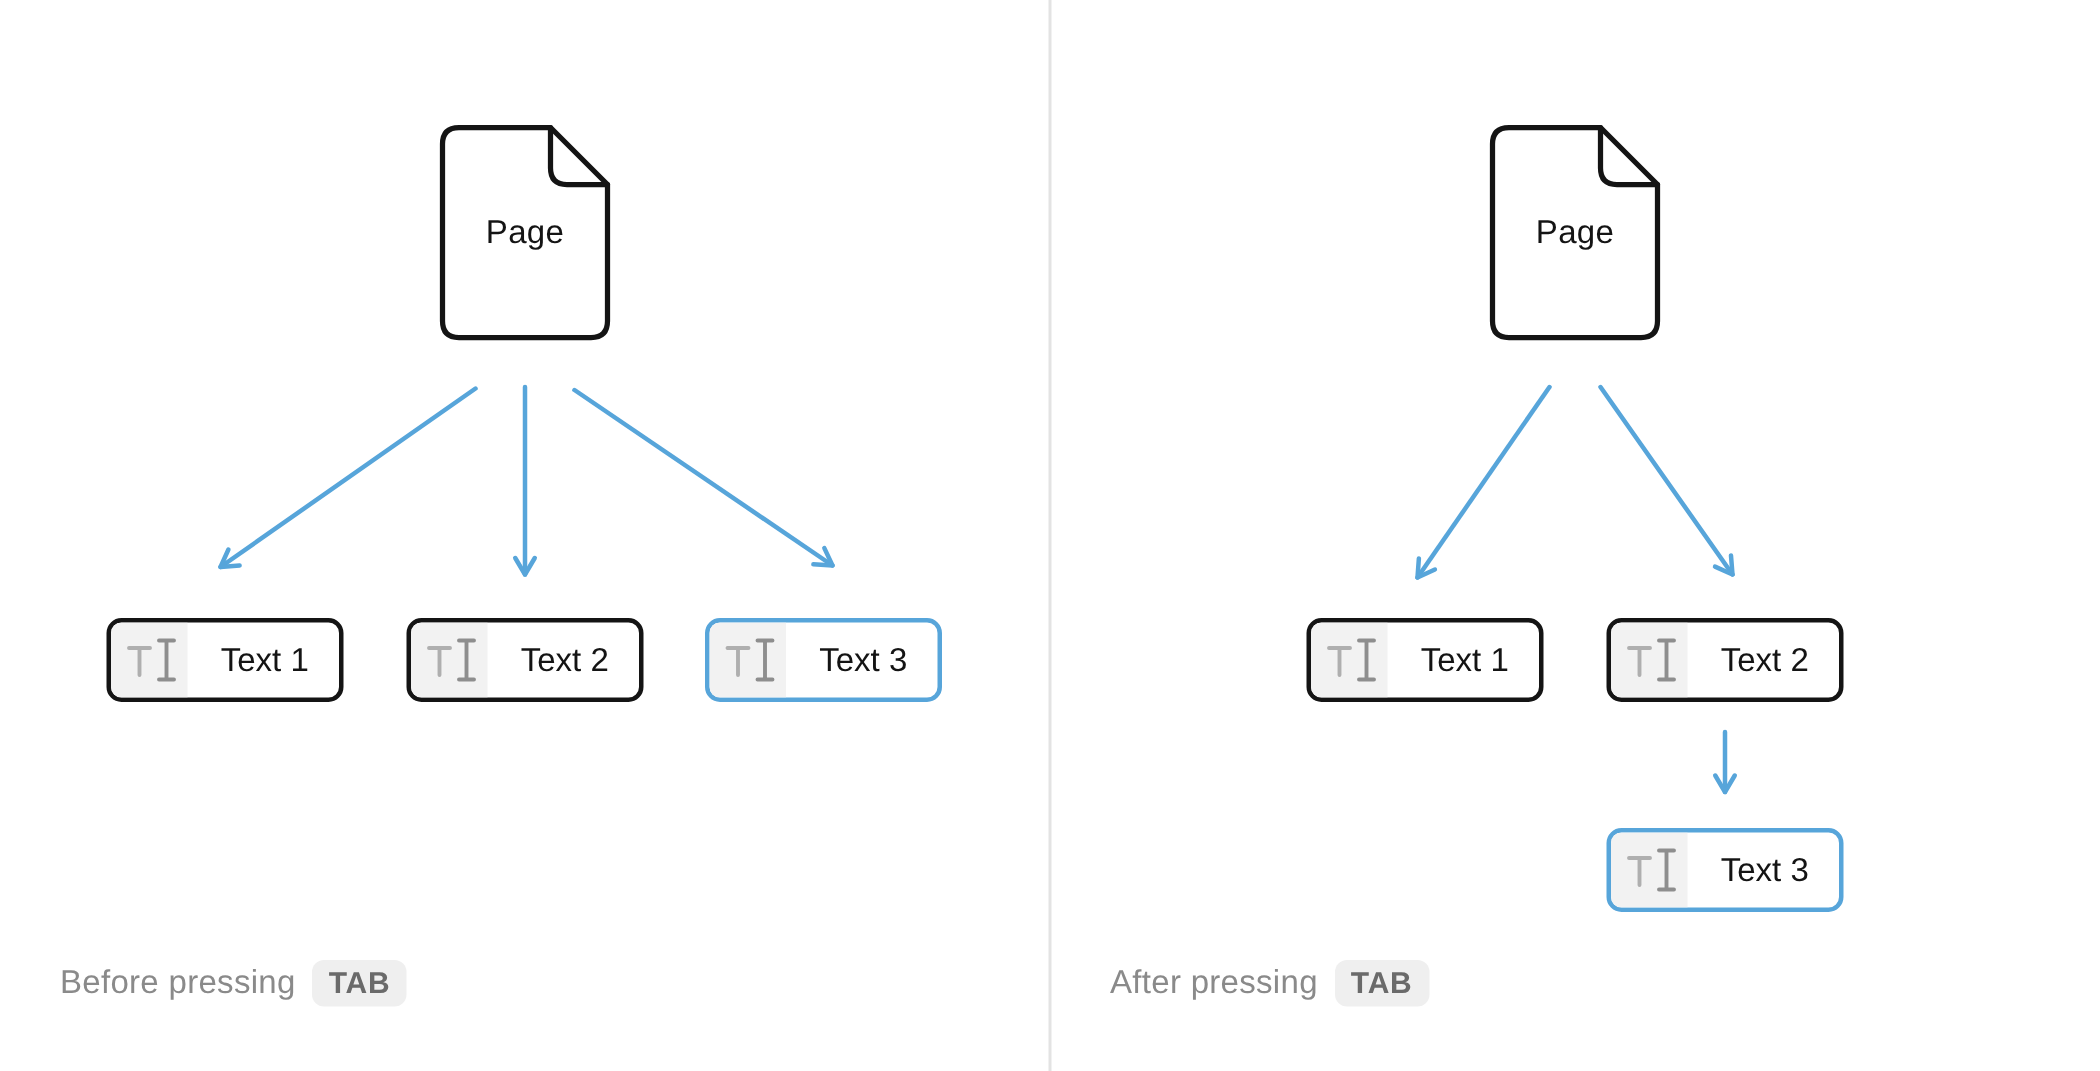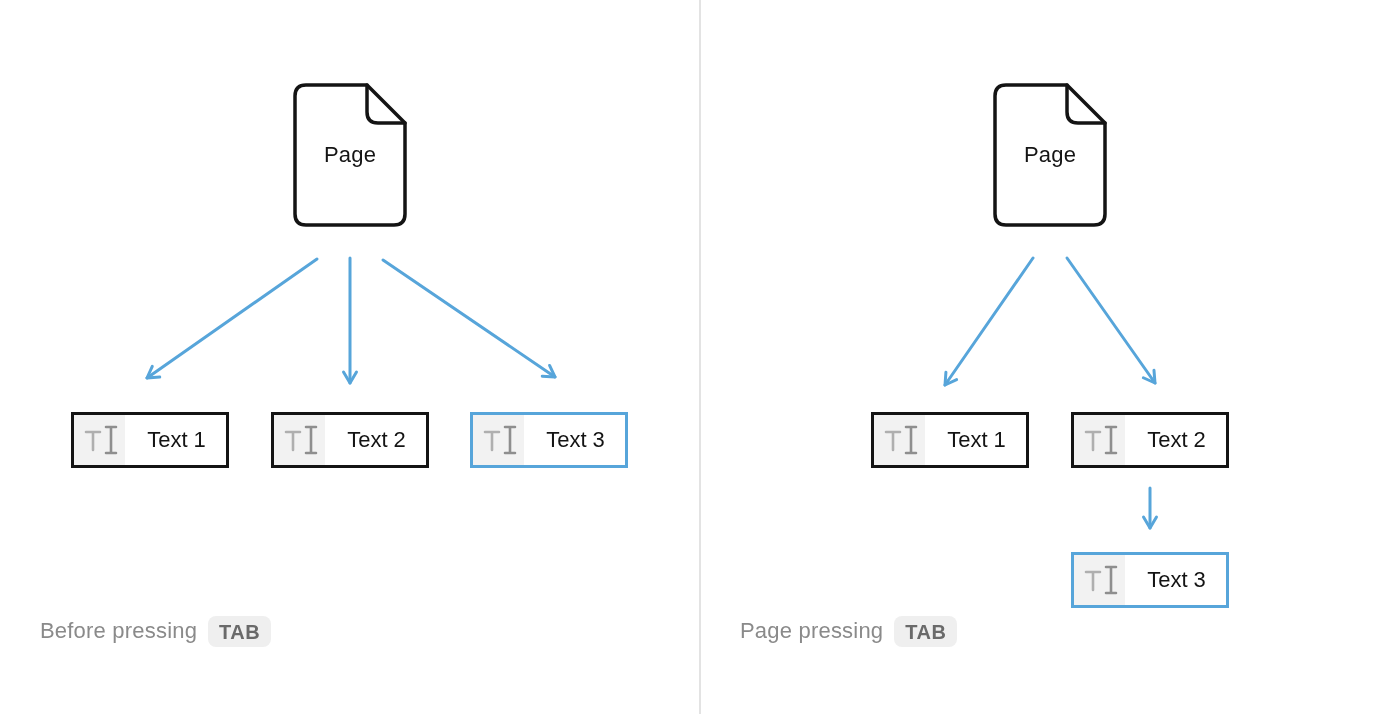--- a/index.html
+++ b/index.html
@@ -72,21 +72,21 @@
     fill: none;
   }
 
   
   .block {
     position: absolute;
     width: 158px;
     height: 56px;
     background: var(--block-bg, #ffffff);
     border: 3px solid var(--outline, #141414);
-    border-radius: 0;
+    border-radius: 10px;
     display: flex;
     overflow: hidden;
   }
   .block.highlighted {
     border-color: var(--accent, #57a5da);
   }
   .block-icon-section {
     width: 51px;
     flex: 0 0 51px;
     background: var(--icon-section-bg, #f2f2f2);
@@ -106,21 +106,21 @@
     color: var(--outline, #141414);
     white-space: nowrap;
   }
   .t-stroke  { stroke: var(--icon-gray, #afafaf); stroke-width: 2.6; stroke-linecap: round; fill: none; }
   .ibeam-stroke { stroke: var(--icon-gray-dark, #8e8e8e); stroke-width: 2.6; stroke-linecap: round; fill: none; }
 
   
   .caption {
     position: absolute;
     left: 40px;
-    top: 614px;
+    top: 638px;
     height: 34px;
     display: flex;
     align-items: center;
     gap: 11px;
   }
   .caption-text {
     font-size: 22px;
     color: var(--caption-text, #8a8a8a);
     letter-spacing: 0.2px;
   }
@@ -256,18 +256,18 @@
           <path class="t-stroke" d="M 4 9 H 18 M 11 9 V 27"></path>
           <path class="ibeam-stroke" d="M 29 4 V 30 M 24 4 H 34 M 24 30 H 34"></path>
         </svg>
       </span>
       <span class="block-label-section">
         <span class="block-label">Text 3</span>
       </span>
     </div>
 
     <div class="caption">
-      <span class="caption-text">Page pressing</span>
+      <span class="caption-text">After pressing</span>
       <span class="key-badge">TAB</span>
     </div>
   </section>
 
 </div>
 
 </body></html>

